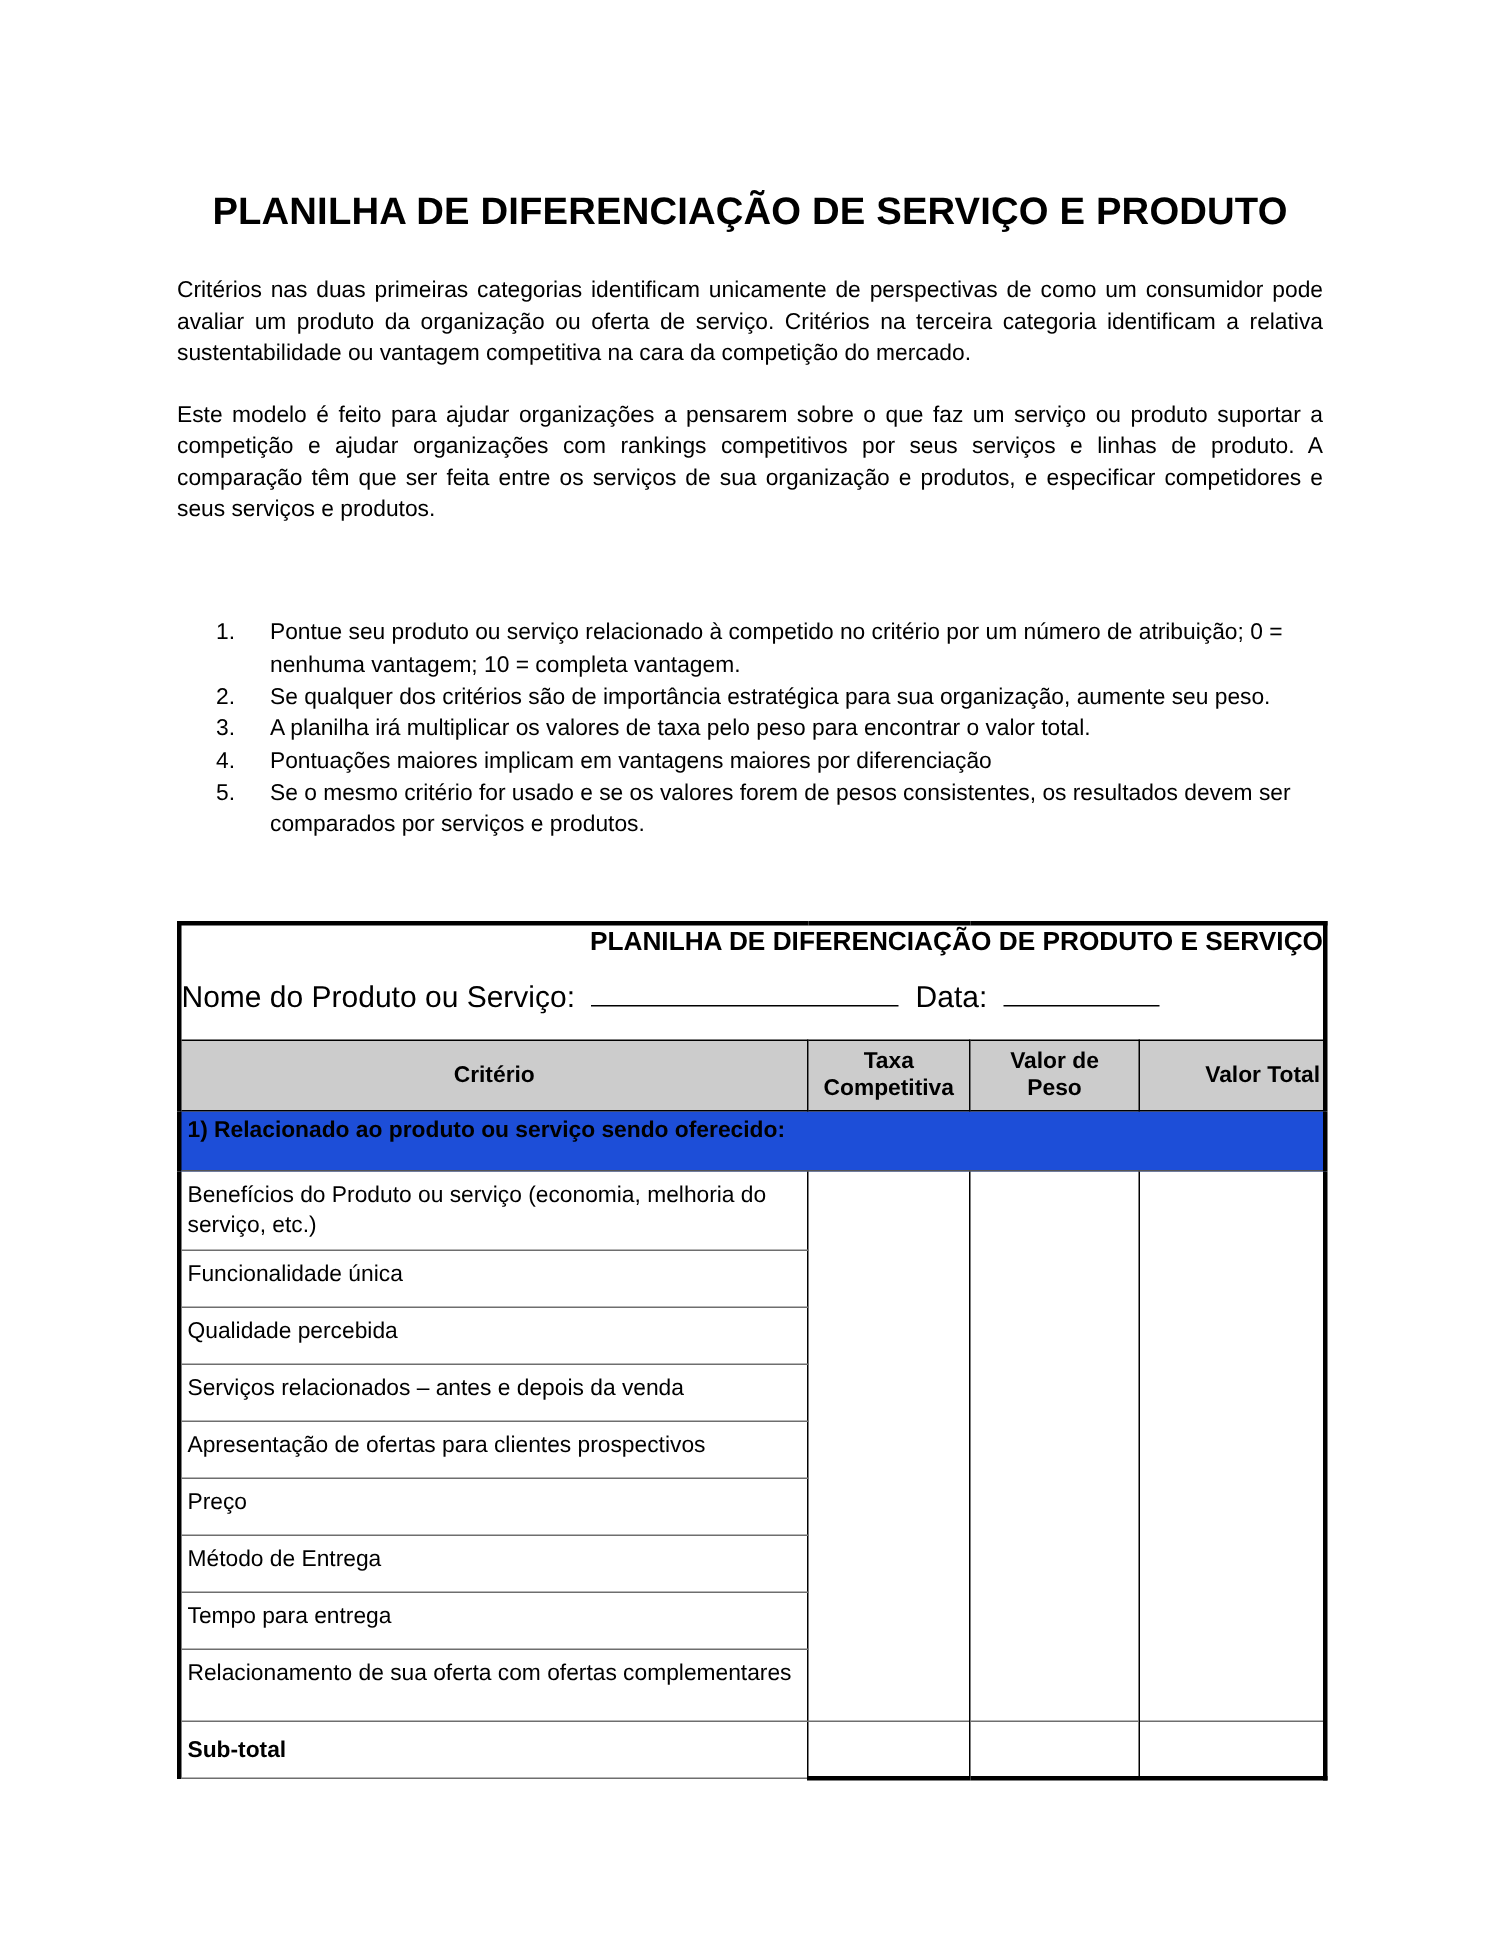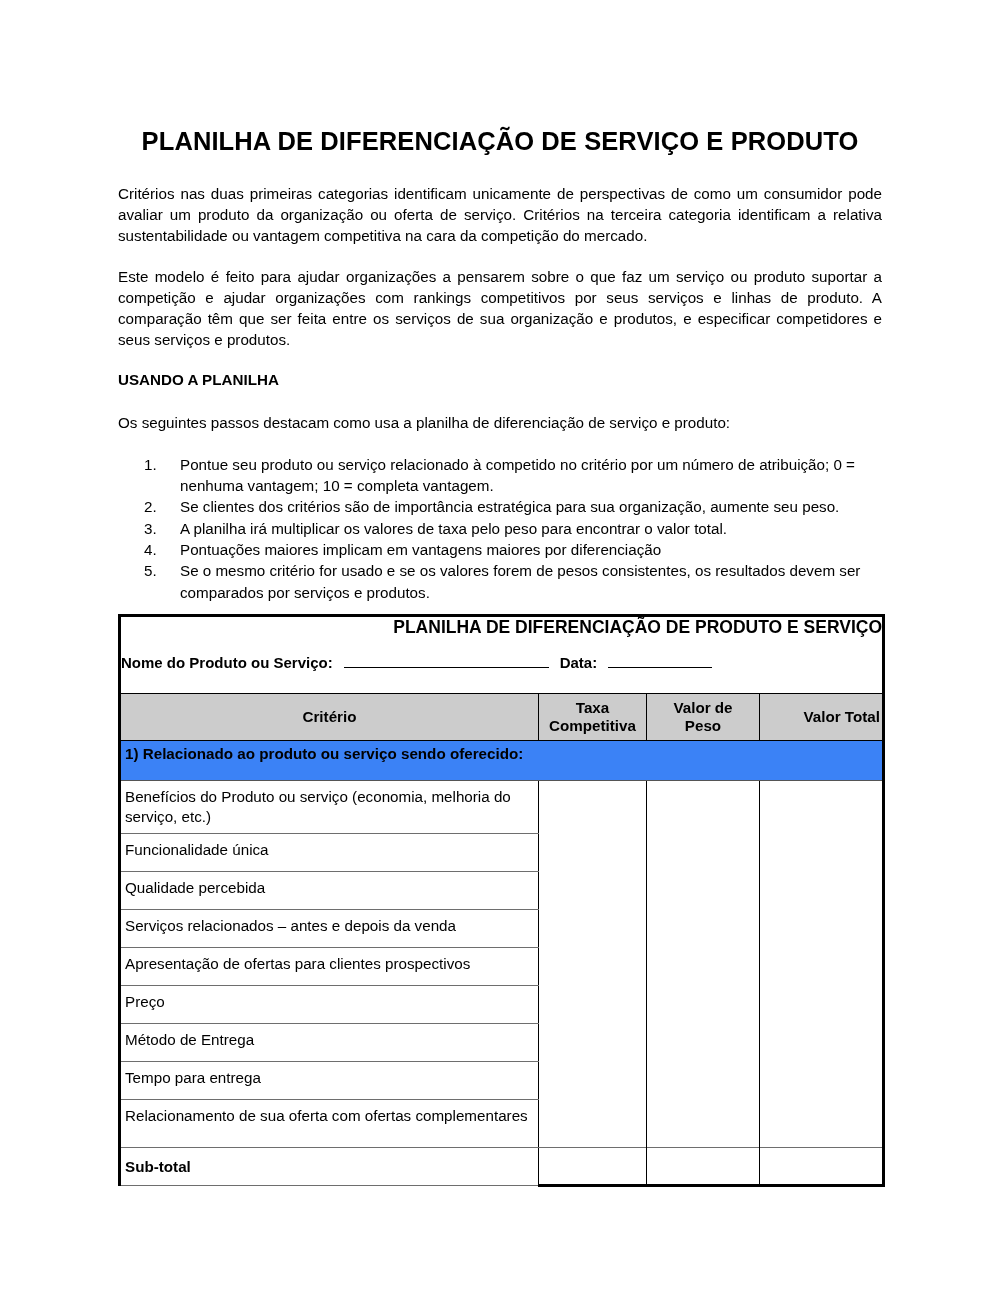--- a/index.html
+++ b/index.html
@@ -115,22 +115,22 @@
     font-size: 17.5px;
     font-weight: bold;
     padding: 9px 4px 4px 4px;
     height: 38px;
     vertical-align: middle;
   }
 
   .cell-nameline {
     border-left: 3px solid #000;
     border-right: 3px solid #000;
-    font-size: 15px;
-    font-weight: bold;
+    font-size: 20px;
+    font-weight: normal;
     padding: 5px 0 11px 4px;
     height: 40px;
     vertical-align: top;
     white-space: nowrap;
   }
   .ul-blank {
     display: inline-block;
     border-bottom: 1.6px solid #000;
     vertical-align: baseline;
   }
@@ -154,21 +154,21 @@
   tr.hdr td.c-crit {
     border-left: 3px solid #000;
     border-right: 1.2px solid #000;
   }
   tr.hdr td.c-rate { border-right: 1.2px solid #000; }
   tr.hdr td.c-weight { border-right: 1.2px solid #000; }
   tr.hdr td.c-total { border-right: 3px solid #000; text-align: right; }
 
   
   tr.band td {
-    background: #3b82f6;
+    background: #1d4ed8;
     border-bottom: 1.2px solid #555;
     font-weight: bold;
     font-size: 15.2px;
     padding: 4px 4px 18px 4px;
     height: 27px;
     vertical-align: middle;
     border-left: 3px solid #000;
     border-right: 3px solid #000;
   }
 
@@ -219,27 +219,25 @@
 </head>
 <body>
 
 <div class="page">
 
   <h1 class="doc-title">PLANILHA DE DIFERENCIAÇÃO DE SERVIÇO E PRODUTO</h1>
 
   <div class="body-wrap">
     <p class="para">Critérios nas duas primeiras categorias identificam unicamente de perspectivas de como um consumidor pode avaliar um produto da organização ou oferta de serviço. Critérios na terceira categoria identificam a relativa sustentabilidade ou vantagem competitiva na cara da competição do mercado.</p>
     <p class="para">Este modelo é feito para ajudar organizações a pensarem sobre o que faz um serviço ou produto suportar a competição e ajudar organizações com rankings competitivos por seus serviços e linhas de produto. A comparação têm que ser feita entre os serviços de sua organização e produtos, e especificar competidores e seus serviços e produtos.</p>
-    <p class="section-head">USANDO A PLANILHA</p>
     <div class="spacer-21"></div>
-    <p class="intro-line">Os seguintes passos destacam como usa a planilha de diferenciação de serviço e produto:</p>
 
     <ol class="steps">
       <li>Pontue seu produto ou serviço relacionado à competido no critério por um número de atribuição; 0 = nenhuma vantagem; 10 = completa vantagem.</li>
-      <li>Se clientes dos critérios são de importância estratégica para sua organização, aumente seu peso.</li>
+      <li>Se qualquer dos critérios são de importância estratégica para sua organização, aumente seu peso.</li>
       <li>A planilha irá multiplicar os valores de taxa pelo peso para encontrar o valor total.</li>
       <li>Pontuações maiores implicam em vantagens maiores por diferenciação</li>
       <li>Se o mesmo critério for usado e se os valores forem de pesos consistentes, os resultados devem ser comparados por serviços e produtos.</li>
     </ol>
   </div>
 
   <div class="sheet">
     <table class="sheet-table">
       <colgroup>
         <col style="width:419px">

